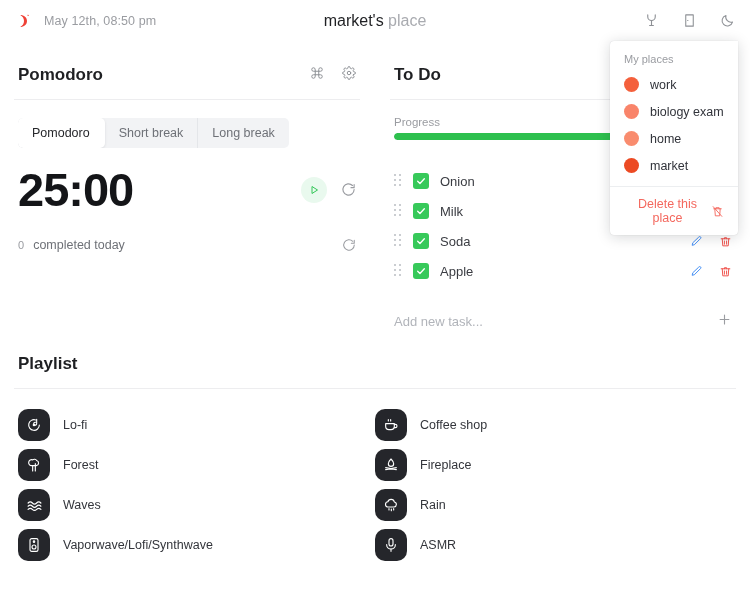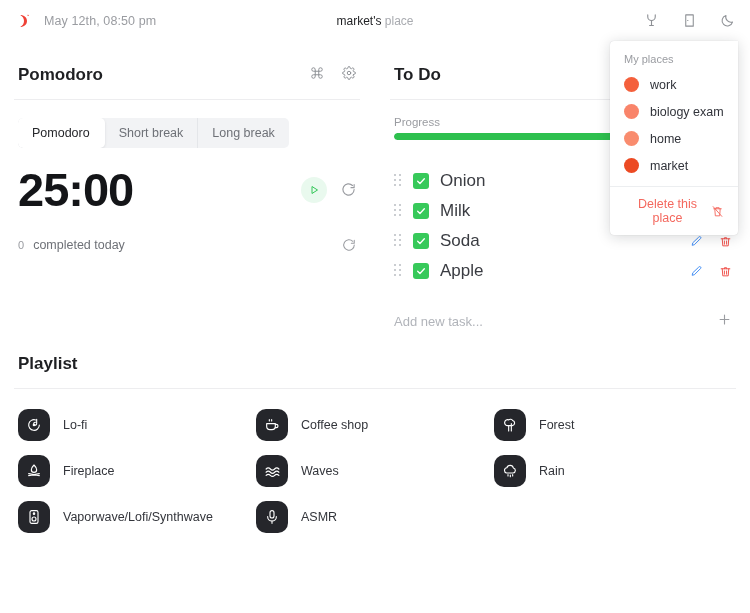--- a/index.html
+++ b/index.html
@@ -33,21 +33,21 @@
   }
   .date-text {
     font-size: 12.5px;
     color: #9a9ca1;
     letter-spacing: .1px;
   }
   .title-wrap {
     position: absolute;
     left: 0; right: 0;
     text-align: center;
-    font-size: 12px;
+    font-size: 16px;
     pointer-events: none;
   }
   .title-wrap span { pointer-events: auto; }
   .title-strong { color: #1f2023; }
   .title-muted  { color: #a9abb0; }
   .header-actions {
     margin-left: auto;
     display: flex;
     align-items: center;
     gap: 20px;
@@ -216,21 +216,21 @@
   }
   .drag-handle i { width: 2px; height: 2px; border-radius: 50%; background: #b9bcc2; display: block; }
   .check {
     width: 16px; height: 16px;
     border-radius: 3px;
     background: #37c95a;
     display: flex; align-items: center; justify-content: center;
     cursor: pointer;
     flex: 0 0 auto;
   }
-  .task-name { font-size: 17px; color: #3a3c42; }
+  .task-name { font-size: 13px; color: #3a3c42; }
   .task-actions {
     margin-left: auto;
     display: flex;
     gap: 16px;
     align-items: center;
   }
   .edit-ico { color: #3f8cf4; display: flex; cursor: pointer; }
   .del-ico  { color: #f0504a; display: flex; cursor: pointer; }
   .addtask-row {
     display: flex;
@@ -252,22 +252,22 @@
     font-size: 18px;
     line-height: 1;
     cursor: pointer;
     padding-left: 10px;
   }
 
   
   .playlist-wrap { padding: 0 14px; }
   .playlist-grid {
     display: grid;
-    grid-template-columns: repeat(3, 1fr);
-    row-gap: 14px;
+    grid-template-columns: repeat(2, 1fr);
+    row-gap: 8px;
     padding: 20px 4px 0 4px;
   }
   .pl-item {
     display: flex;
     align-items: center;
     gap: 13px;
     cursor: pointer;
   }
   .pl-ico {
     width: 32px; height: 32px;

